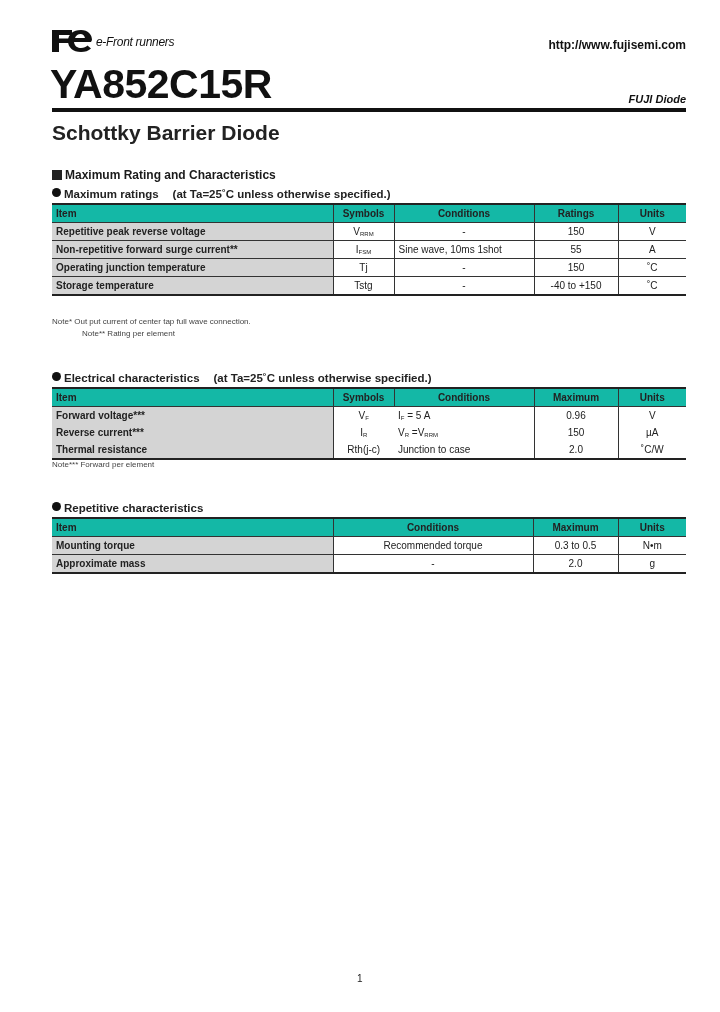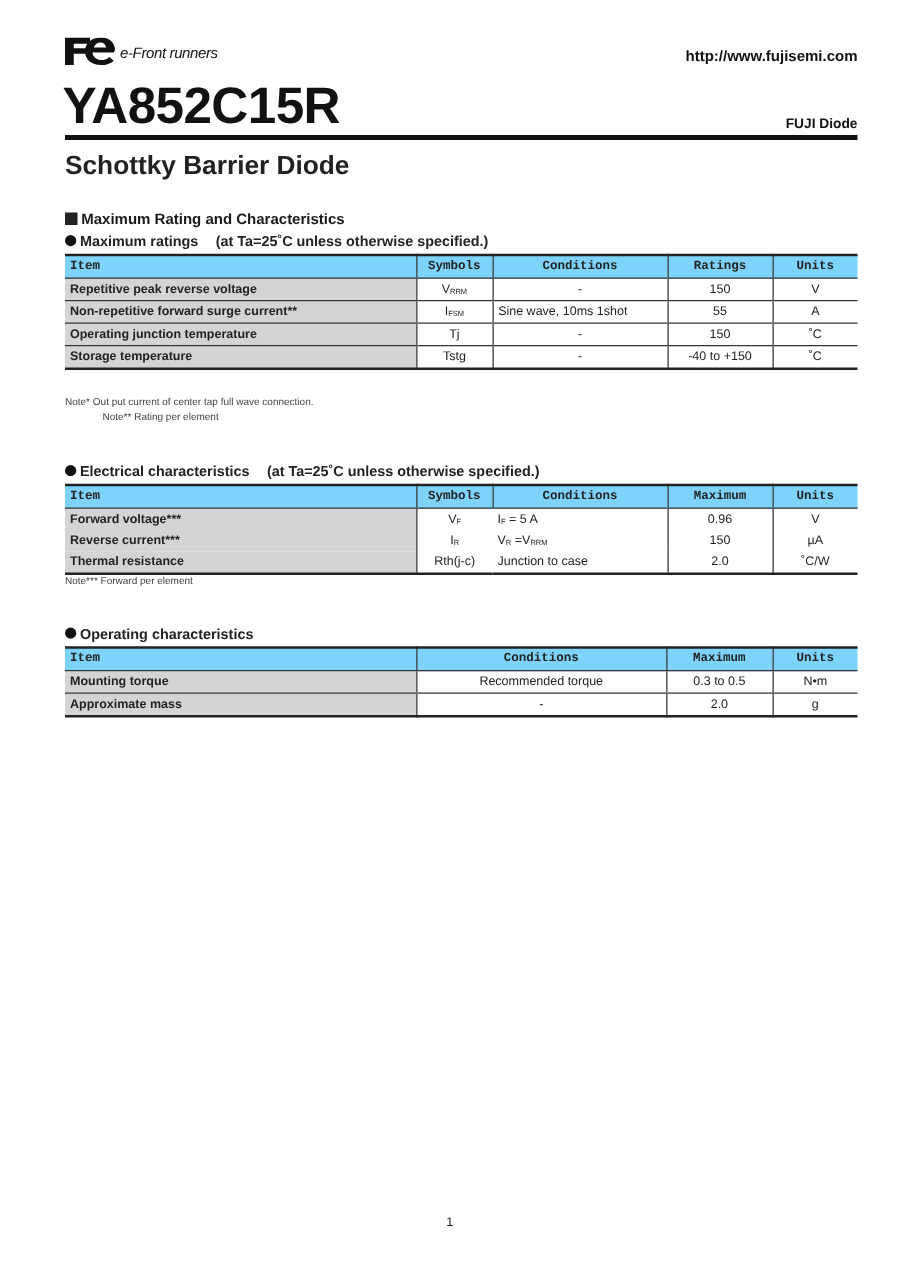--- a/index.html
+++ b/index.html
@@ -5,33 +5,33 @@
     html, body { margin: 0; padding: 0; background: #ffffff; }
     body { width: 720px; height: 1012px; position: relative; overflow: hidden;
            font-family: "Liberation Sans", sans-serif; color: #1a1a1a; }
     .abs { position: absolute; }
     
     .logo { left: 52px; top: 30px; height: 22px; display: flex; align-items: flex-end; }
     .logo svg { display: block; }
     .tagline { font-style: italic; font-size: 12px; letter-spacing: -0.3px; margin-left: 2px; margin-bottom: 3px; color: #111; }
     .url { right: 34px; top: 38px; font-size: 12px; font-weight: bold; color: #111; }
     .part { left: 50px; top: 64px; font-size: 41px; font-weight: bold; letter-spacing: -0.5px; line-height: 1; color: #111; }
-    .brand { right: 34px; top: 93px; font-size: 11px; font-weight: bold; color: #111; }
+    .brand { right: 34px; top: 93px; font-size: 11px; font-weight: bold; color: #111; font-style: italic; }
     .rule { left: 52px; top: 108px; width: 634px; height: 4px; background: #111; }
     .subtitle { left: 52px; top: 121px; font-size: 21px; font-weight: bold; color: #222; }
     .section-h { left: 52px; top: 168px; font-size: 12px; font-weight: bold; display: flex; align-items: center; }
     .sq { width: 10px; height: 10px; background: #222; display: inline-block; margin-right: 3px; }
     .sub-h { left: 52px; font-size: 11.5px; font-weight: bold; display: flex; color: #222; }
     .dot { width: 9px; height: 9px; border-radius: 50%; background: #111; display: inline-block; margin-right: 3px; }
     .sub-h .cond { font-weight: bold; margin-left: 14px; }
 
     
     table { position: absolute; border-collapse: collapse; font-size: 10px; color: #222; table-layout: fixed; }
     td, th { padding: 0 4px; height: 17px; }
-    th { background: #7dd3fc; font-weight: bold; font-size: 10px; font-family: Liberation Mono, monospace; }
+    th { background: #14b8a6; font-weight: bold; font-size: 10px; }
     td.item { background: #d4d4d4; font-weight: bold; text-align: left; }
     th.item { text-align: left; }
     td.c, th.c { text-align: center; }
     td.l { text-align: left; }
     .t1 { left: 52px; top: 203px; width: 634px; border-top: 2px solid #222; border-bottom: 2px solid #222; }
     .t1 td, .t1 th { border-bottom: 1px solid #333; border-left: 1px solid #333; }
     .t1 td:first-child, .t1 th:first-child { border-left: none; }
     .t1 tr.tall td { height: 27px; line-height: 11px; }
     .t2 { left: 52px; top: 387px; width: 634px; border-top: 2px solid #222; border-bottom: 2px solid #222; }
     .t2 th { border-bottom: 1px solid #333; border-left: 1px solid #333; }
@@ -163,21 +163,21 @@
     <td class="l">Junction to case</td>
     <td class="c sep">2.0</td>
     <td class="c sep">˚C/W</td>
   </tr>
 </tbody>
   </table>
 <div class="abs note" style="top:460px;">Note*** Forward per element</div>
 
 <div class="abs sub-h" style="top:502px;">
   <span class="dot"></span>
-  <span>Operating characteristics</span>
+  <span>Repetitive characteristics</span>
 </div>
 
 <table class="t3">
   <colgroup>
       <col style="width:281px">
       <col style="width:200px">
       <col style="width:85px">
       <col style="width:68px">
     </colgroup>
   <tbody>

